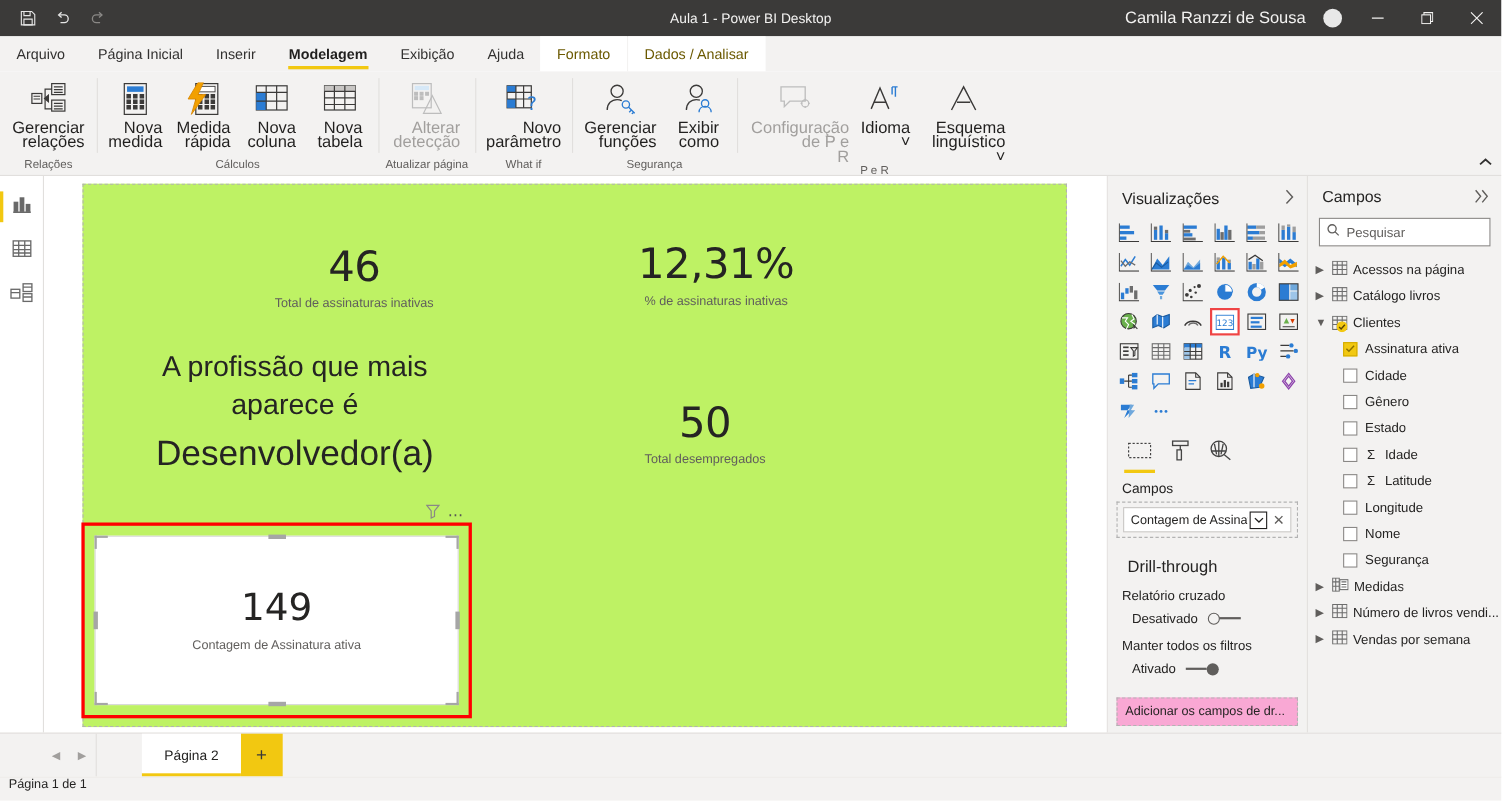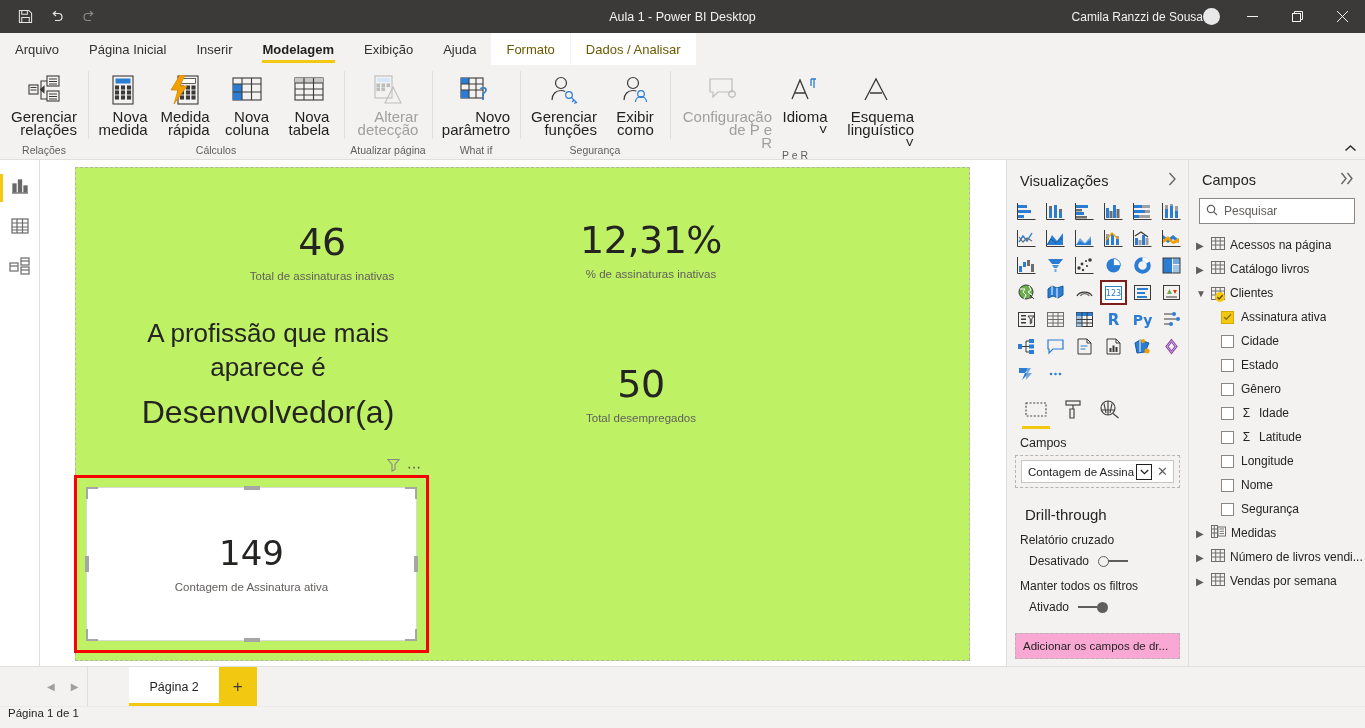--- a/index.html
+++ b/index.html
@@ -23,21 +23,21 @@
   }
   .tb-btn.disabled { color: #8a8886; }
   .tb-title {
     position: absolute; left: 0; right: 0; text-align: center;
     font-size: 12.5px; color: #f3f2f1; pointer-events: none;
   }
   .tb-right {
     margin-left: auto; display: flex; align-items: center; height: 100%;
     position: relative; z-index: 2;
   }
-  .tb-user { font-size: 12px; color: #f3f2f1; padding-right: 0; }
+  .tb-user { font-size: 15px; color: #f3f2f1; padding-right: 16px; }
   .tb-avatar {
     width: 17px; height: 17px; border-radius: 50%; background: #e8e8e8;
     margin-right: 10px;
   }
   .win-btn {
     width: 45px; height: 33px; display: flex; align-items: center; justify-content: center;
     color: #f3f2f1;
   }
 
   
@@ -177,21 +177,21 @@
   .pane-title { font-size: 14.5px; color: #252423; }
   .pane-chev { color: #605e5c; font-size: 14px; }
 
   .vgallery {
     display: grid; grid-template-columns: repeat(6, 1fr);
     gap: 2px; padding: 0 6px;
   }
   .vicon {
     width: 27px; height: 25px; display: flex; align-items: center; justify-content: center;
   }
-  .vicon.selected { border: 2px solid #7f1d1d; background: #ffffff; }
+  .vicon.selected { border: 2px solid #ef4444; background: #ffffff; }
 
   .vtabs {
     display: flex; gap: 16px; padding: 14px 0 0 18px; align-items: flex-end;
   }
   .vtab { position: relative; padding-bottom: 6px; color: #444; }
   .vtab.active::after {
     content: ''; position: absolute; left: -3px; right: -3px; bottom: 0;
     height: 3px; background: #f2c811;
   }
   .vsection-label { font-size: 12.5px; color: #252423; padding: 7px 0 5px 13px; }
@@ -1150,25 +1150,25 @@
             </svg>
         </span>
         <span class="fname">Assinatura ativa</span>
       </div>
       <div class="fchild">
         <span class="cbx"></span>
         <span class="fname">Cidade</span>
       </div>
       <div class="fchild">
         <span class="cbx"></span>
-        <span class="fname">Estado</span>
+        <span class="fname">Gênero</span>
       </div>
       <div class="fchild">
         <span class="cbx"></span>
-        <span class="fname">Gênero</span>
+        <span class="fname">Estado</span>
       </div>
       <div class="fchild">
         <span class="cbx"></span>
         <span class="sigma">Σ</span>
         <span class="fname">Idade</span>
       </div>
       <div class="fchild">
         <span class="cbx"></span>
         <span class="sigma">Σ</span>
         <span class="fname">Latitude</span>

